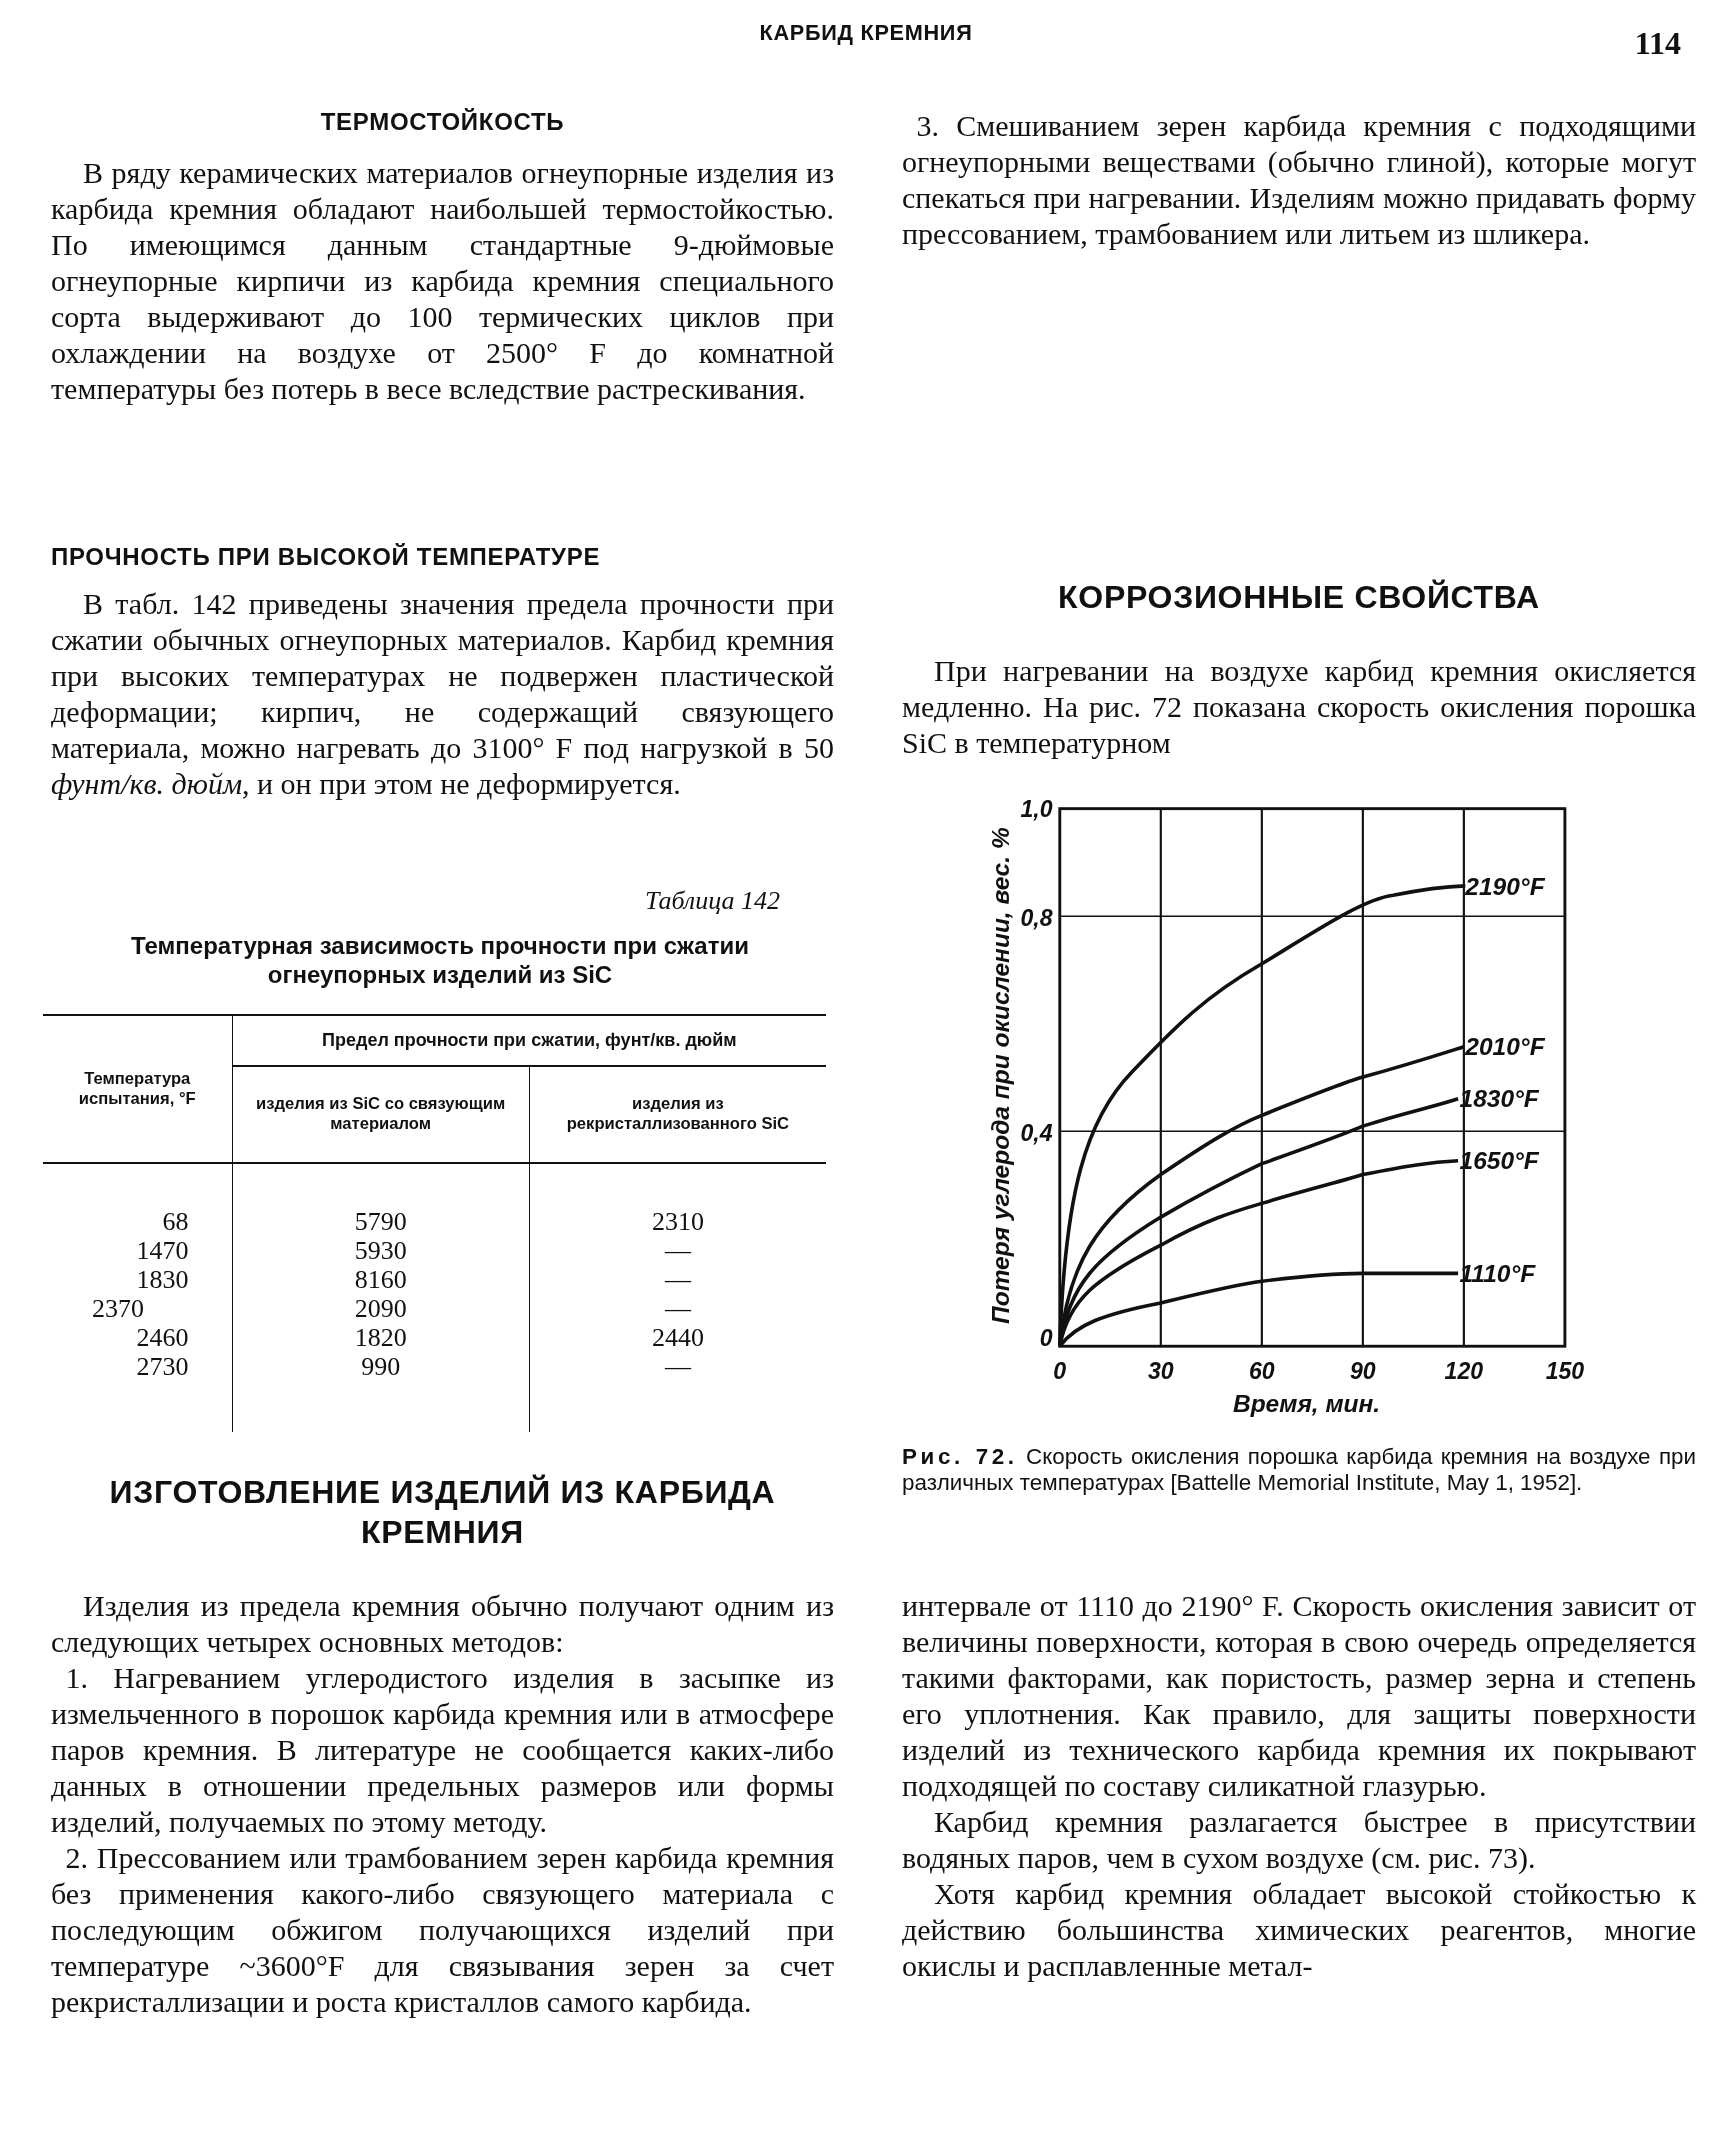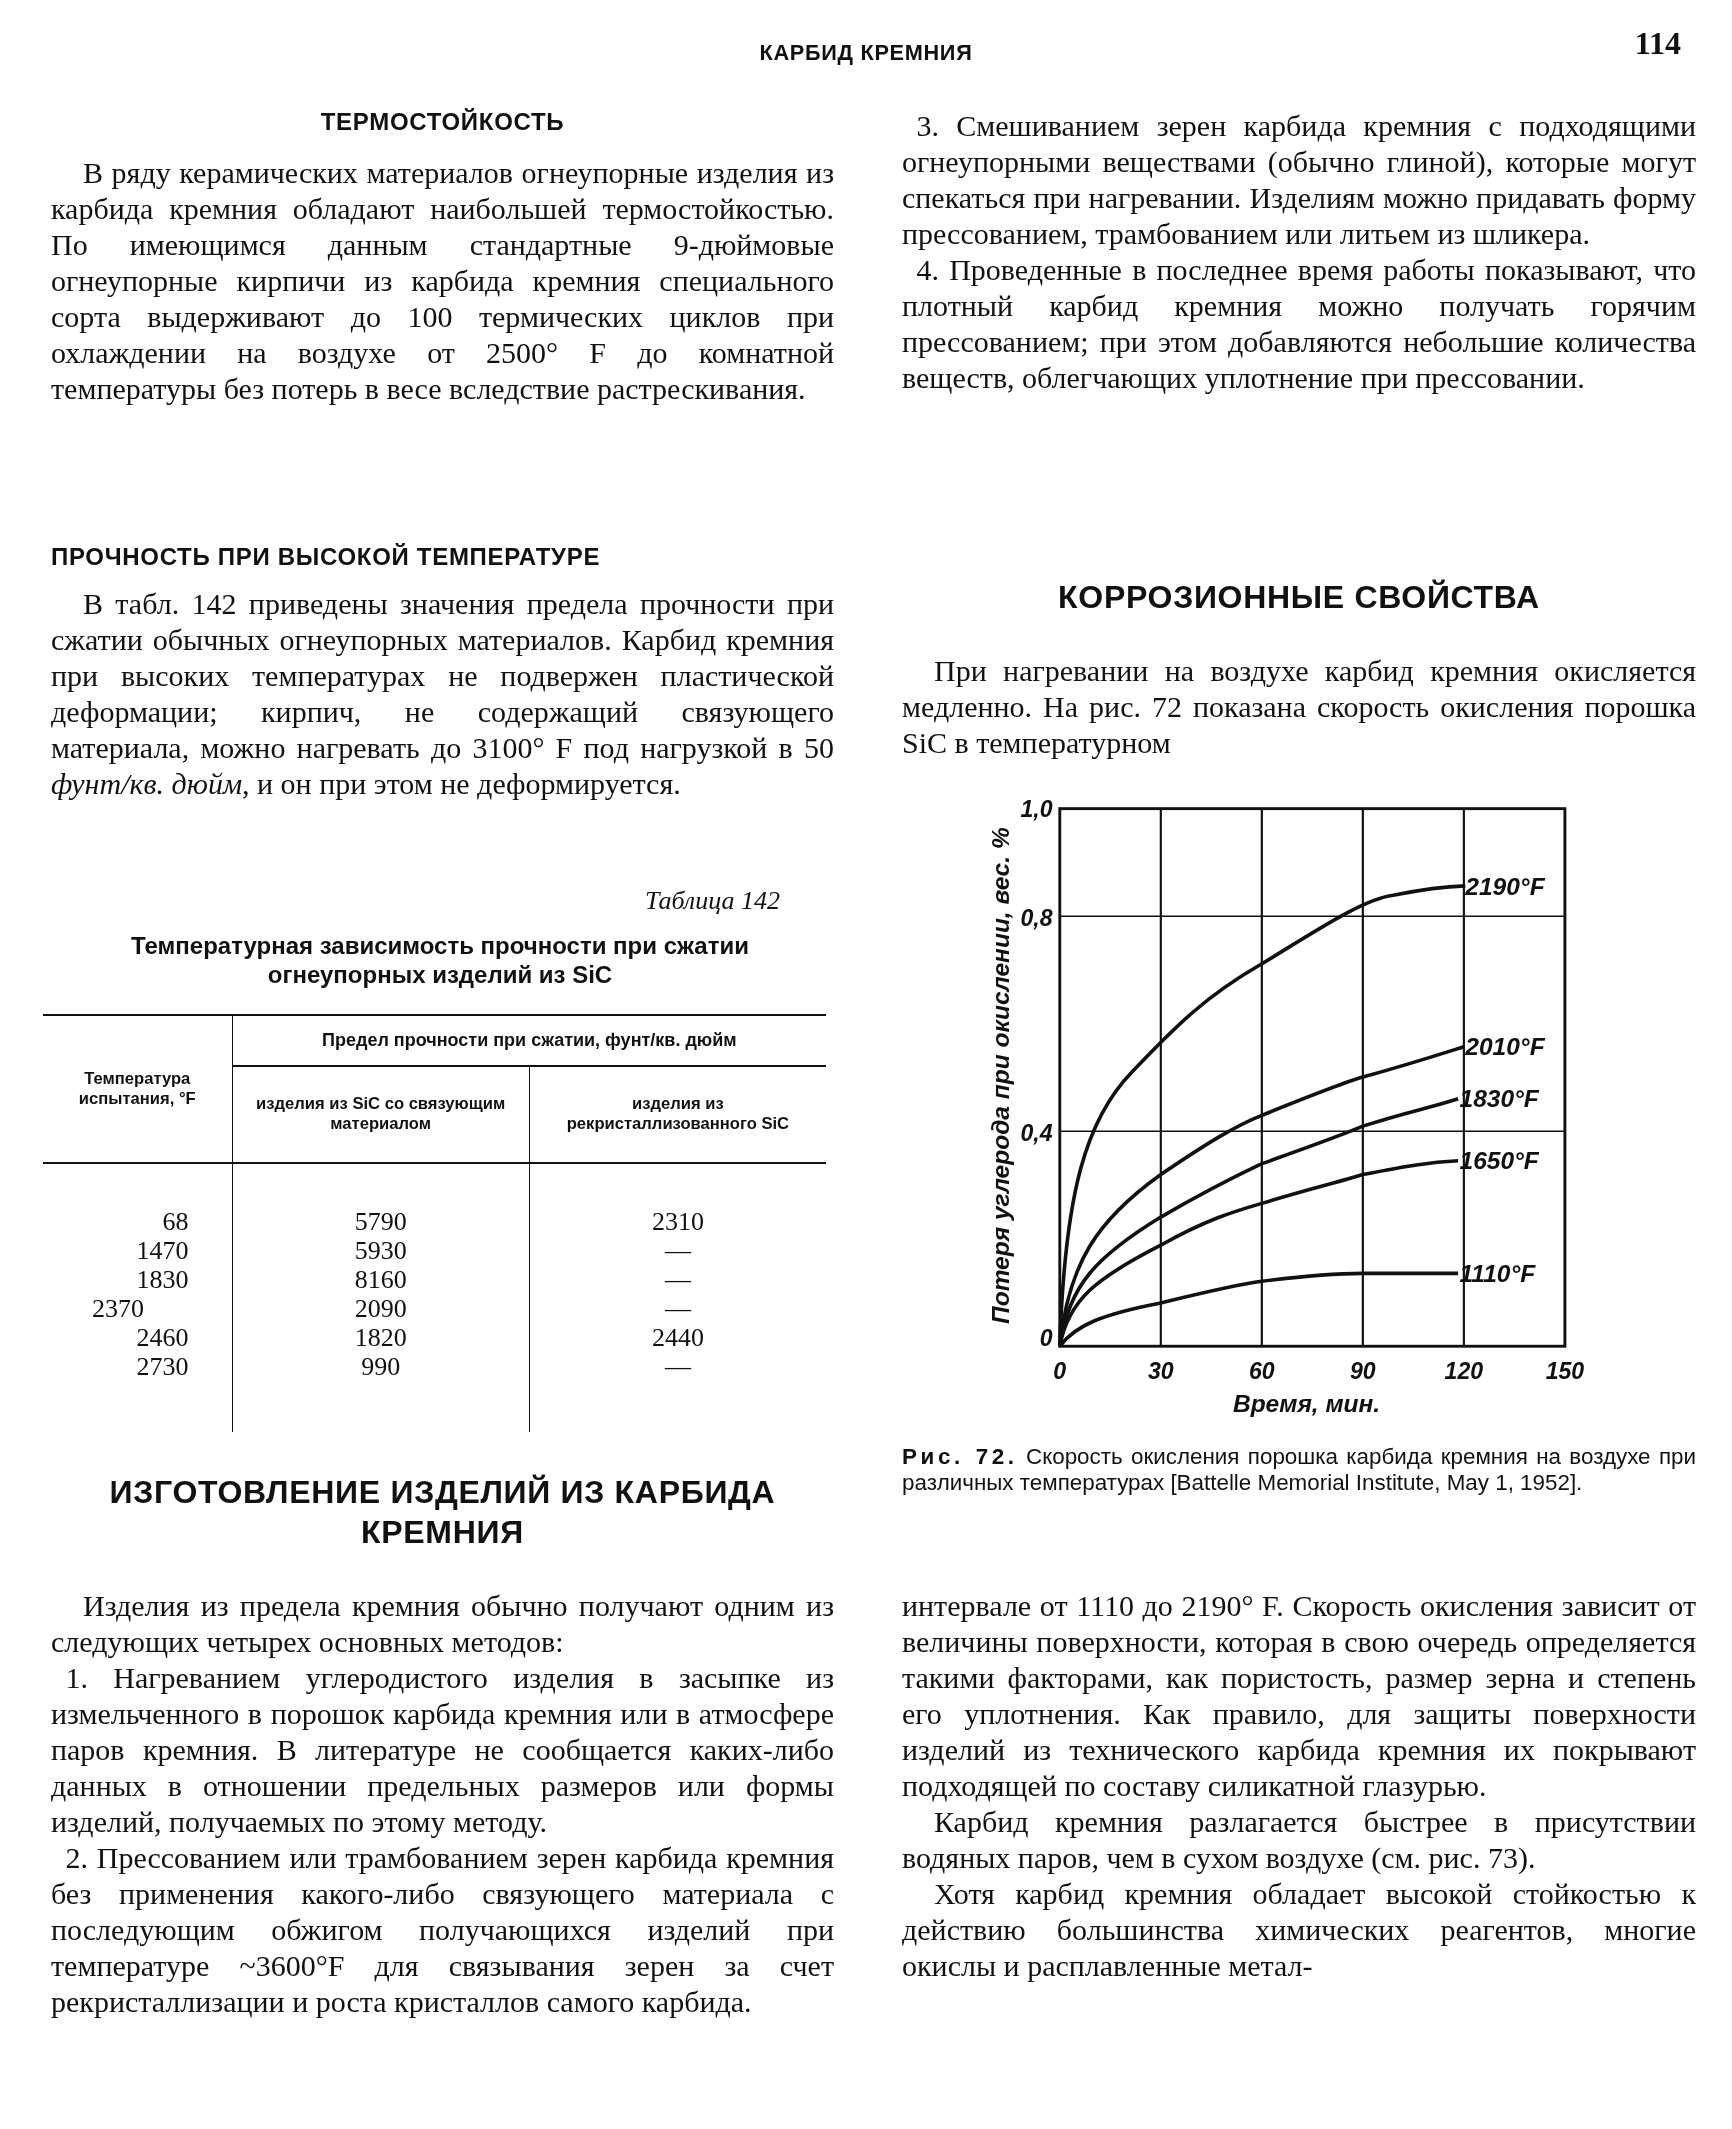--- a/index.html
+++ b/index.html
@@ -1,19 +1,19 @@
 <!DOCTYPE html>
 <html style="font-size:11.5px"><head>
 <meta charset="utf-8">
 <style>
   html, body { margin:0; padding:0; background:#fff; }
   body { width:1732px; height:2129px; position:relative; overflow:hidden;
          font-family:"Liberation Serif","DejaVu Serif",serif; color:#111; }
   .abs { position:absolute; }
-  .runhead { left:0; width:1732px; top:40px; text-align:center; font-family:"Liberation Sans",sans-serif; font-weight:bold; font-size:21.7px; letter-spacing:0.7px; }
+  .runhead { left:0; width:1732px; top:20px; text-align:center; font-family:"Liberation Sans",sans-serif; font-weight:bold; font-size:21.7px; letter-spacing:0.7px; }
   .pagenum { right:51px; top:24.5px; font-size:32px; font-weight:bold; }
   .col-left { left:51px; width:783px; }
   .col-right { left:902px; width:794px; }
   .h-small { font-family:"Liberation Sans",sans-serif; font-weight:bold; font-size:24px; text-align:center; letter-spacing:0.7px; }
   .h-big { font-family:"Liberation Sans",sans-serif; font-weight:bold; font-size:32px; text-align:center; line-height:40px; letter-spacing:0.7px; }
   p.body { margin:0; font-size:30px; line-height:36px; text-align:justify; text-indent:32px; }
   p.list { margin:0; font-size:30px; line-height:36px; text-align:justify; text-indent:14.4px; }
   .tbl-label { font-style:italic; font-size:26px; text-align:right; }
   .tbl-title { font-family:"Liberation Sans",sans-serif; font-weight:bold; font-size:24px; text-align:center; line-height:29px; }
   table.data { border-collapse:collapse; width:783px; font-size:26px; }
@@ -101,21 +101,20 @@
 
 <div class="abs col-left h-big" style="top:1472px;">ИЗГОТОВЛЕНИЕ ИЗДЕЛИЙ ИЗ КАРБИДА КРЕМНИЯ</div>
 <div class="abs col-left" style="top:1588px;">
   <p class="body">Изделия из предела кремния обычно получают одним из следующих четырех основных методов:</p>
   <p class="list">1. Нагреванием углеродистого изделия в засыпке из измельченного в порошок карбида кремния или в атмосфере паров кремния. В литературе не сообщается каких-либо данных в отношении предельных размеров или формы изделий, получаемых по этому методу.</p>
   <p class="list">2. Прессованием или трамбованием зерен карбида кремния без применения какого-либо связующего материала с последующим обжигом получающихся изделий при температуре ~3600°F для связывания зерен за счет рекристаллизации и роста кристаллов самого карбида.</p>
 </div>
 
 <div class="abs col-right" style="top:108px;">
   <p class="list">3. Смешиванием зерен карбида кремния с подходящими огнеупорными веществами (обычно глиной), которые могут спекаться при нагревании. Изделиям можно придавать форму прессованием, трамбованием или литьем из шликера.</p>
-  <p class="list">4. Проведенные в последнее время работы показывают, что плотный карбид кремния можно получать горячим прессованием; при этом добавляются небольшие количества веществ, облегчающих уплотнение при прессовании.</p>
 </div>
 
 <div class="abs col-right h-big" style="top:577px;">КОРРОЗИОННЫЕ СВОЙСТВА</div>
 <div class="abs col-right" style="top:653px;">
   <p class="body">При нагревании на воздухе карбид кремния окисляется медленно. На рис. 72 показана скорость окисления порошка SiC в температурном</p>
 </div>
 
 <svg class="abs" style="left:960px;top:787px;" width="722" height="635" viewBox="0 0 1000 880">
   <g stroke="#111" fill="none">
 

